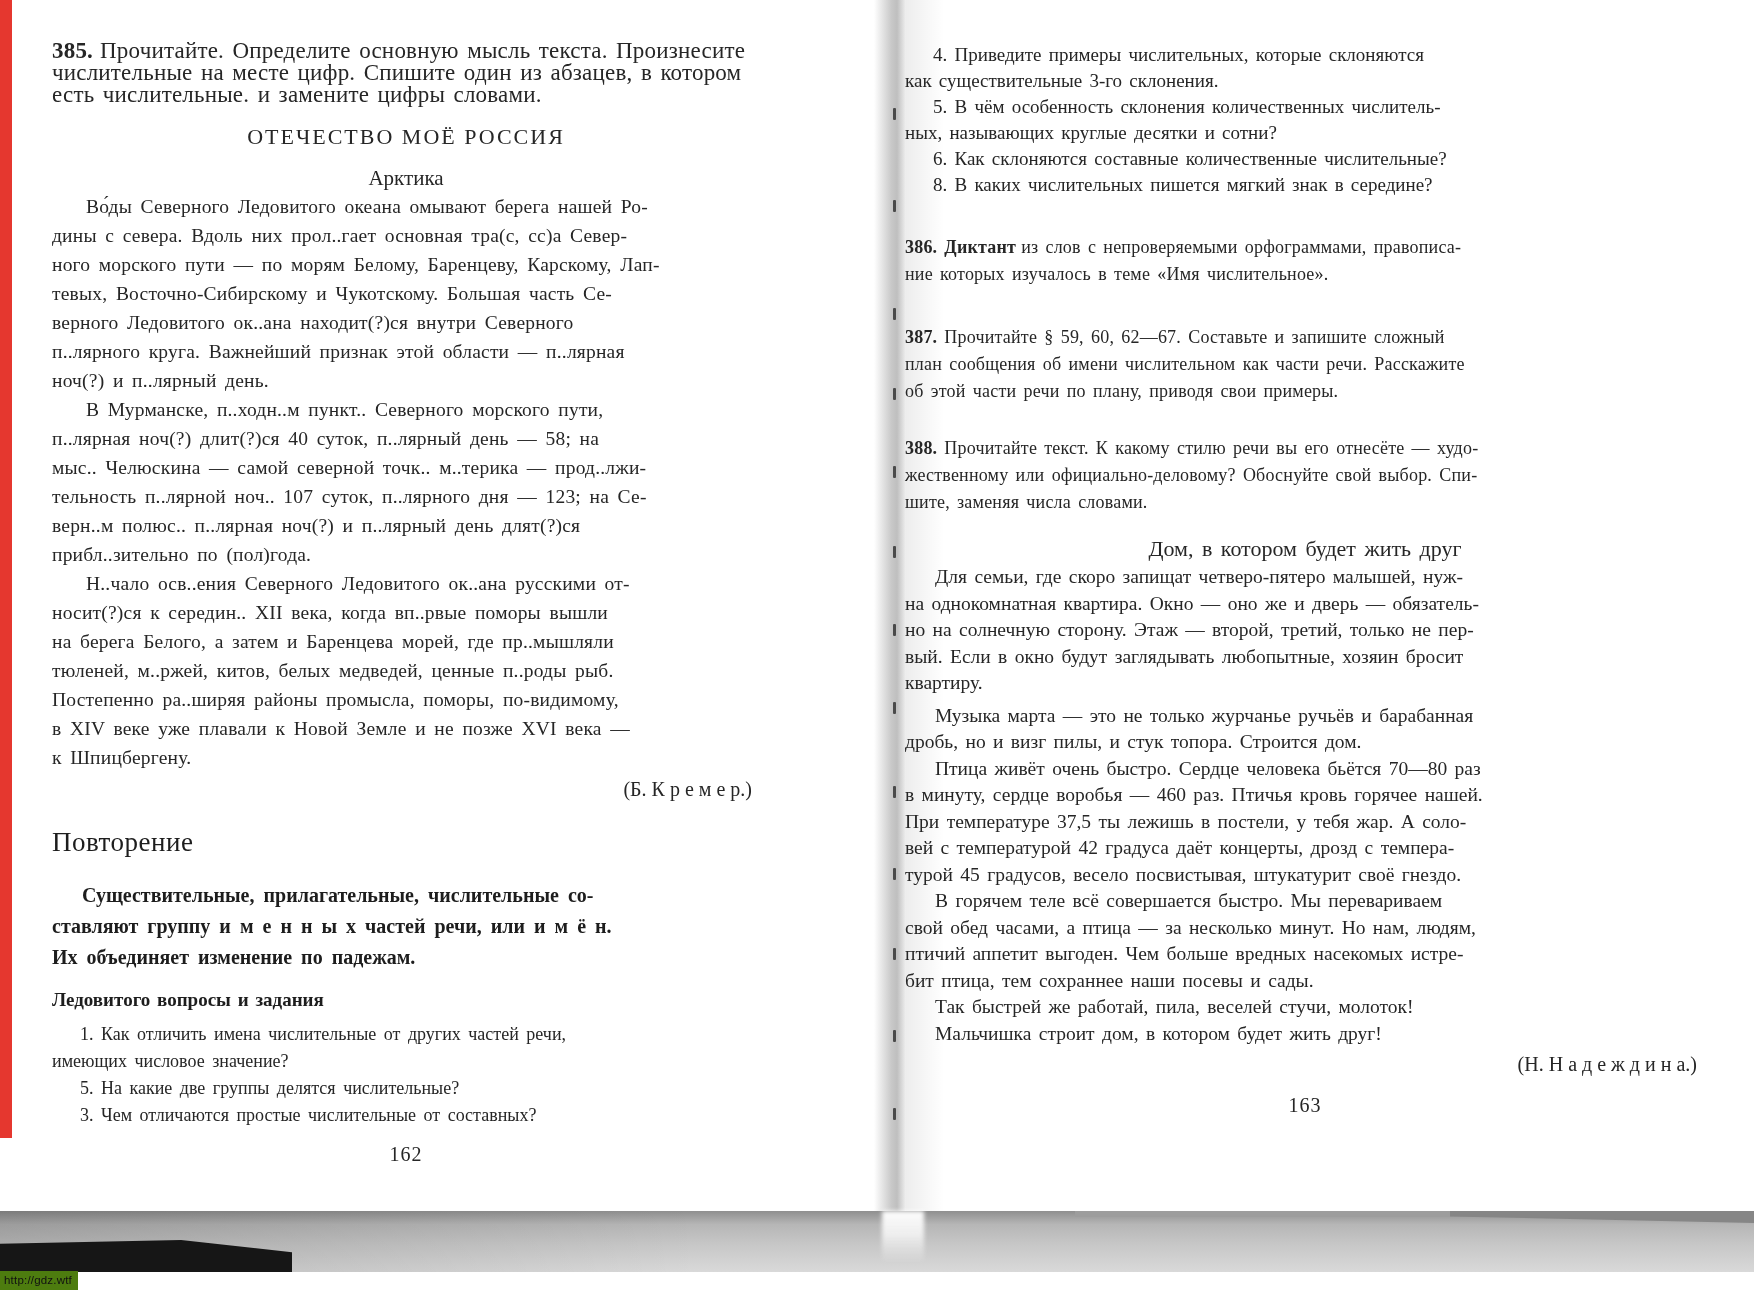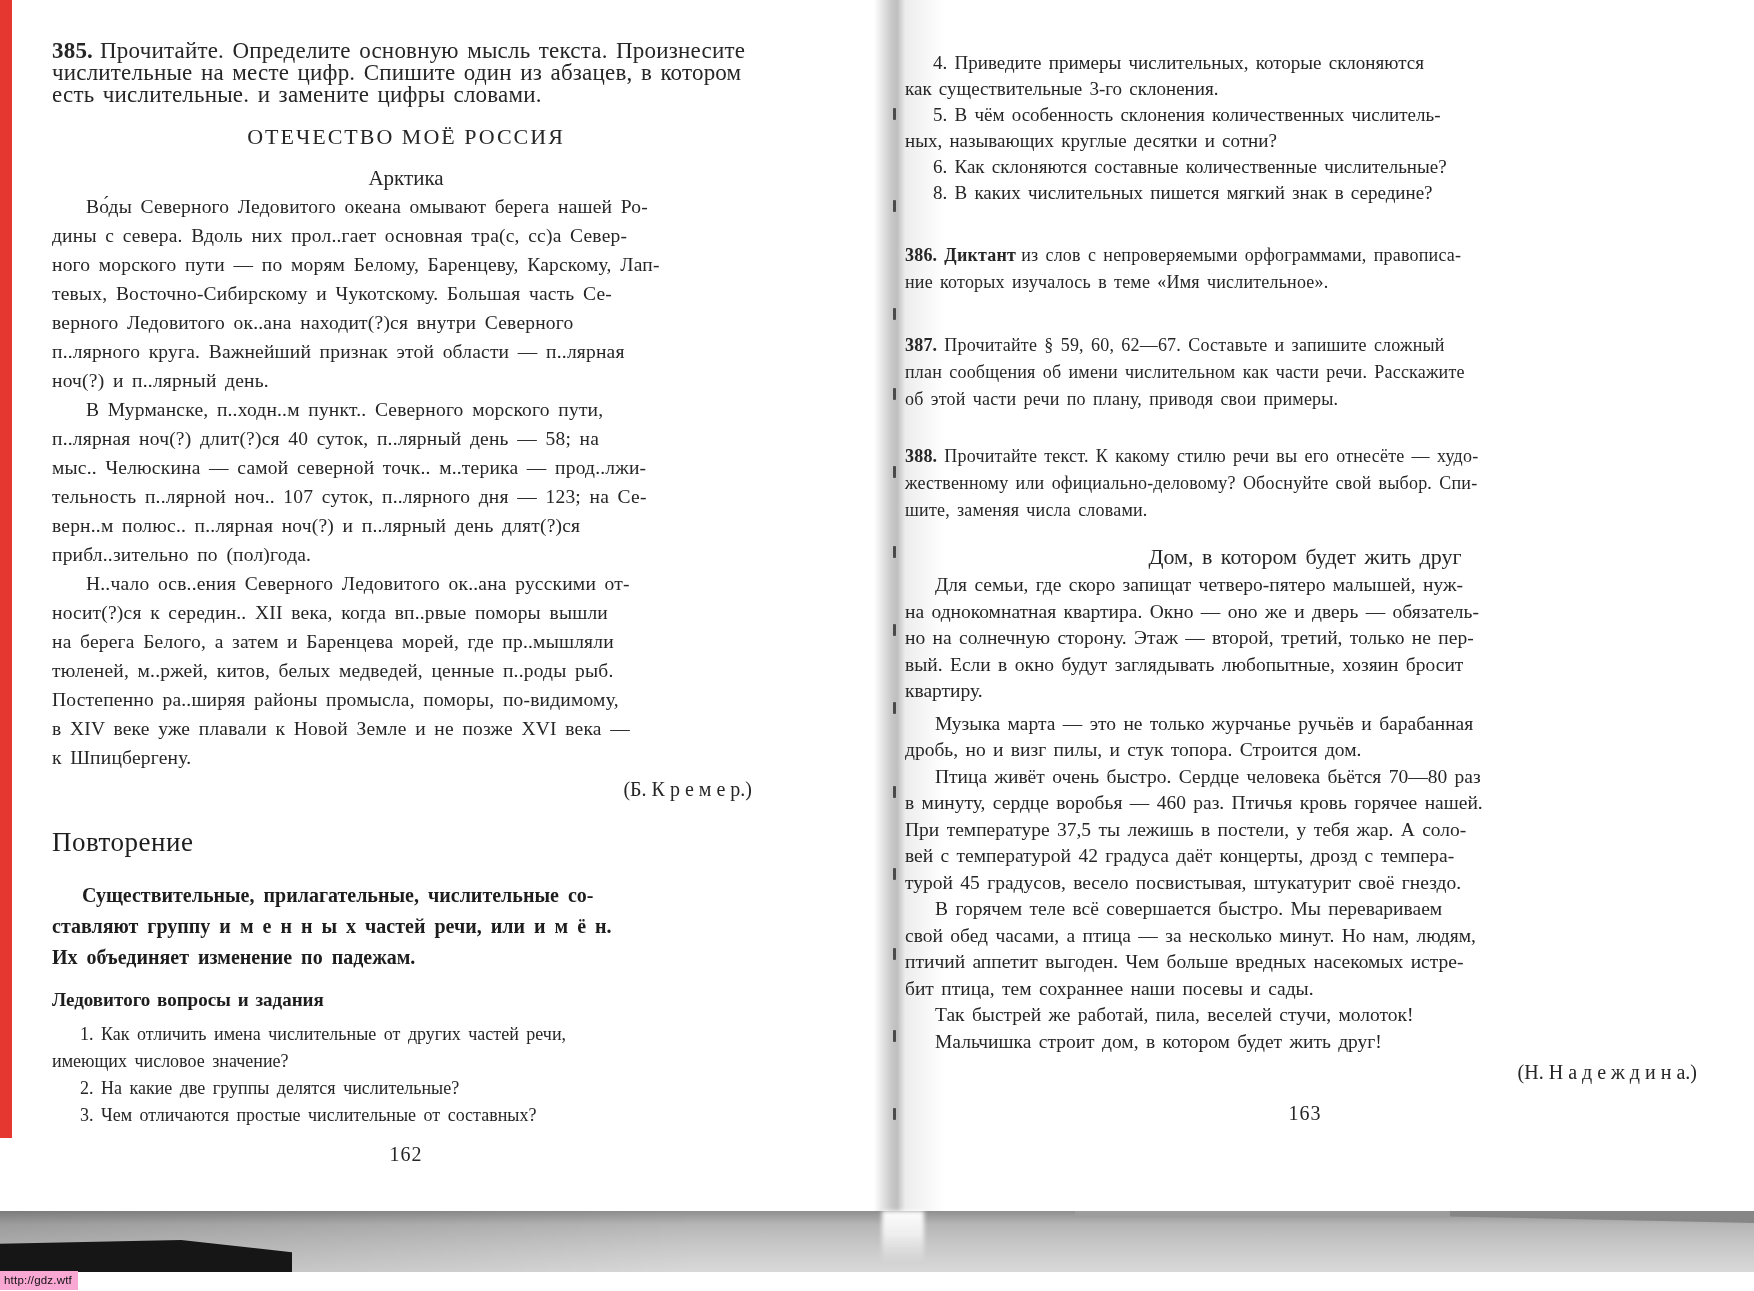--- a/index.html
+++ b/index.html
@@ -63,21 +63,21 @@
   #black-wedge{position:absolute;left:0;top:1240px;width:292px;height:32px;background:#161616;
     clip-path:polygon(0 12%,62% 0,100% 38%,100% 100%,0 100%);}
   #spine-flare{position:absolute;left:882px;top:1211px;width:42px;height:52px;
     background:linear-gradient(to bottom,#ffffff 0%,rgba(255,255,255,.75) 45%,rgba(255,255,255,0) 100%);
     filter:blur(2px);}
   #band-sliver-right{position:absolute;left:1448px;top:1211px;width:306px;height:12px;background:#868686;
     clip-path:polygon(0 0,100% 0,100% 100%,0 45%);}
   #band-sliver-mid{position:absolute;left:1075px;top:1211px;width:375px;height:6px;background:#9d9d9d;}
 
   #watermark{position:absolute;left:0px;top:1271px;padding:2px 6px 3px 4px;
-    background:#f9a8d4;color:#111;font-family:"Liberation Sans","DejaVu Sans",sans-serif;
+    background:#4d7c0f;color:#111;font-family:"Liberation Sans","DejaVu Sans",sans-serif;
     font-size:11.5px;line-height:14px;letter-spacing:.2px;}
 </style>
 </head>
 <body>
 
 <div id="red-strip"></div>
 <div id="spine"></div>
 <div class="spine-dash" style="top:108px"></div>
 <div class="spine-dash" style="top:200px"></div>
 <div class="spine-dash" style="top:308px"></div>
@@ -126,29 +126,29 @@
 
   <div class="section-heading">Повторение</div>
   <div class="rule-text pre">Существительные, прилагательные, числительные со-
 ставляют группу и м е н н ы х частей речи, или и м ё н.
 Их объединяет изменение по падежам.</div>
   <div class="control-heading">Ледовитого вопросы и задания</div>
 
   <div class="q-list">
     <div class="q-item pre">1. Как отличить имена числительные от других частей речи,
 имеющих числовое значение?</div>
-    <div class="q-item pre">2. На какие две группы делятся числительные?</div>
+    <div class="q-item pre">5. На какие две группы делятся числительные?</div>
     <div class="q-item pre">3. Чем отличаются простые числительные от составных?</div>
   </div>
 
   <div class="page-number">162</div>
 </div>
 
 <div id="right-page" class="page">
-  <div class="q-list" style="margin-top:8px">
+  <div class="q-list" style="margin-top:0">
     <div class="q-item pre">4. Приведите примеры числительных, которые склоняются
 как существительные 3-го склонения.</div>
     <div class="q-item pre">5. В чём особенность склонения количественных числитель-
 ных, называющих круглые десятки и сотни?</div>
     <div class="q-item pre">6. Как склоняются составные количественные числительные?</div>
     <div class="q-item pre">8. В каких числительных пишется мягкий знак в середине?</div>
   </div>
 
   <p id="ex386" class="exercise"><b class="exnum">386.</b><b class="exlead">Диктант</b><span class="pre">из слов с непроверяемыми орфограммами, правописа-
 ние которых изучалось в теме «Имя числительное».</span></p>

